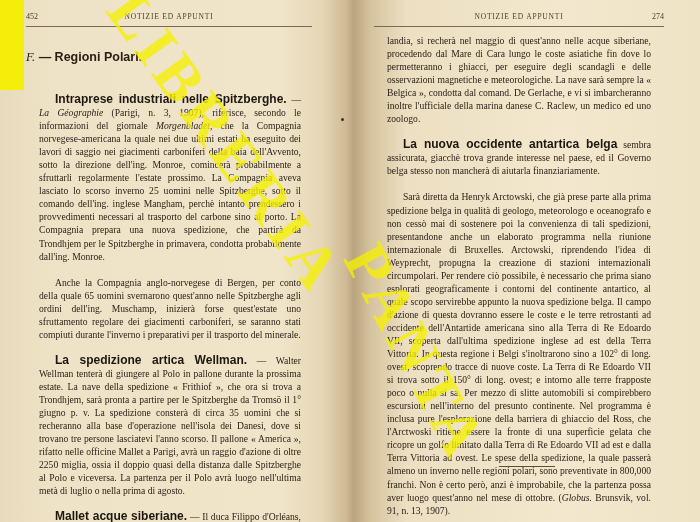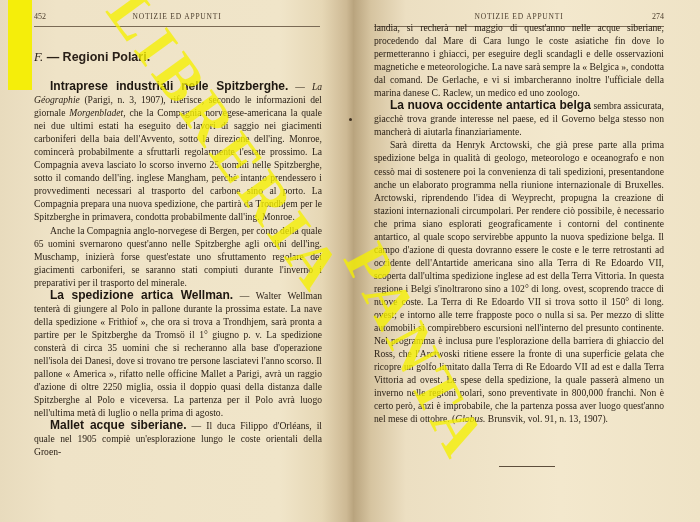--- a/index.html
+++ b/index.html
@@ -8,21 +8,21 @@
     background: #e9dcc0;
     font-family: "DejaVu Serif", "Liberation Serif", serif;
   }
   .spread {
     position: absolute; left: 0; top: 0; width: 700px; height: 522px;
     background: linear-gradient(to right,
       #e8dbbd 0%, #efe3c7 8%, #f0e5c9 40%, #e6d7b5 46%, #cdb994 49.5%,
       #b9a47e 50.5%, #d6c4a0 53%, #ecdfc2 58%, #f3e8cd 80%, #efe3c6 100%);
   }
   .page { position: absolute; top: 0; height: 522px; }
-  .page.left { left: 8px; width: 352px; }
+  .page.left { left: 0; width: 352px; }
   .page.right { left: 352px; width: 348px; }
 
   .running-head {
     position: absolute; top: 12px; height: 14px;
     font-family: "Liberation Serif", serif; font-size: 7.5px; letter-spacing: 0.8px;
     color: #4a3c2c; border-bottom: 1px solid #7a6a55;
   }
   .left .running-head { left: 26px; width: 286px; }
   .right .running-head { left: 22px; width: 290px; }
   .running-head .pno { position: absolute; top: 0; font-size: 8px; letter-spacing: 0; }
@@ -36,21 +36,21 @@
   }
   .section-title .letter { font-family: "Liberation Serif", serif; font-style: italic; font-weight: normal; }
 
   .text {
     position: absolute; color: #2c2218;
     font-family: "Liberation Serif", serif; font-size: 9.6px; line-height: 13.05px;
     text-align: justify; hyphens: manual;
   }
   .left .text { left: 26px; width: 288px; top: 80px; }
   .right .text { left: 22px; width: 290px; top: 21px; }
-  .text p { margin: 0; text-indent: 16px; }
+  .text p { margin: 13px; text-indent: 16px; }
   .text p.noindent { text-indent: 0; }
   .text .hd { font-family: "Liberation Sans", sans-serif; font-weight: bold; font-size: 12px; color: #1e1710; }
   .text i { font-style: italic; }
 
   .endrule {
     position: absolute; left: 147px; top: 472px; width: 56px; height: 1px; background: #5d4e3c;
   }
   .right .endrule { left: 147px; top: 466px; }
 
   .watermark {

